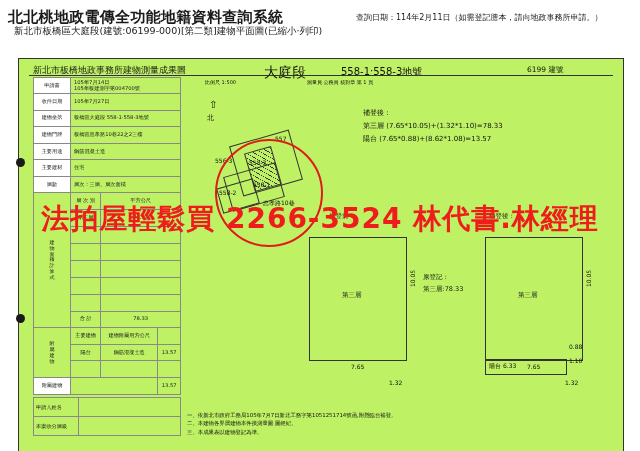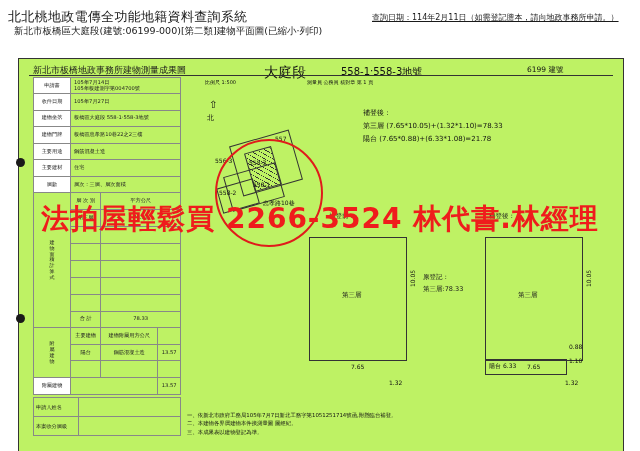--- a/index.html
+++ b/index.html
@@ -19,37 +19,36 @@
   .page {
     position: absolute;
     left: 0; top: 0;
     width: 640px; height: 451px;
   }
 
   
   .hdr-title {
     position: absolute;
     left: 8px; top: 8px;
-    font-size: 13px;
-    font-weight: normal;
+    font-size: 15px;
+    font-weight: bold;
     letter-spacing: 0.3px;
     white-space: nowrap;
   }
   .hdr-sub {
     position: absolute;
     left: 14px; top: 25px;
     font-size: 9.5px;
     white-space: nowrap;
   }
   .hdr-right {
     position: absolute;
-    left: 372px; top: 12px;
+    left: 356px; top: 12px;
     font-size: 8px;
     white-space: nowrap;
-    text-decoration: underline;
   }
 
   
   .doc {
     position: absolute;
     left: 18px; top: 58px;
     width: 604px; height: 398px;
     border: 1px solid #333;
     background: #bef264;
   }
@@ -334,21 +333,21 @@
       <div class="plan-label" style="left:28px; top:80px;">556-3</div>
       <div class="plan-label" style="left:76px; top:122px;">忠孝路10巷</div>
 
       <div class="plan-label" style="left:120px; top:2px; font-size:5px;">測量員 公務員  核對章            第 1 頁</div>
     </div>
 
     <div class="red-circle"></div>
 
     <div class="rt" style="left:344px; top:49px;">補登後：</div>
     <div class="rt" style="left:344px; top:62px;">第三層 (7.65*10.05)+(1.32*1.10)=78.33</div>
-    <div class="rt" style="left:344px; top:75px;">陽台 (7.65*0.88)+(6.33*1.08)=21.78</div>
+    <div class="rt" style="left:344px; top:75px;">陽台 (7.65*0.88)+(8.62*1.08)=13.57</div>
 
     <div class="elev-cap" style="left:310px; top:153px;">補登前：</div>
     <div class="elev-cap" style="left:470px; top:153px;">補登後：</div>
 
     <div class="elev" style="left:290px; top:178px; width:96px; height:122px;"></div>
     <div class="elev-cap" style="left:323px; top:232px;">第三層</div>
     <div class="dim" style="left:390px; top:228px; transform:rotate(-90deg); transform-origin:left top;">10.05</div>
     <div class="dim" style="left:332px; top:304px;">7.65</div>
     <div class="dim" style="left:370px; top:320px;">1.32</div>
 

